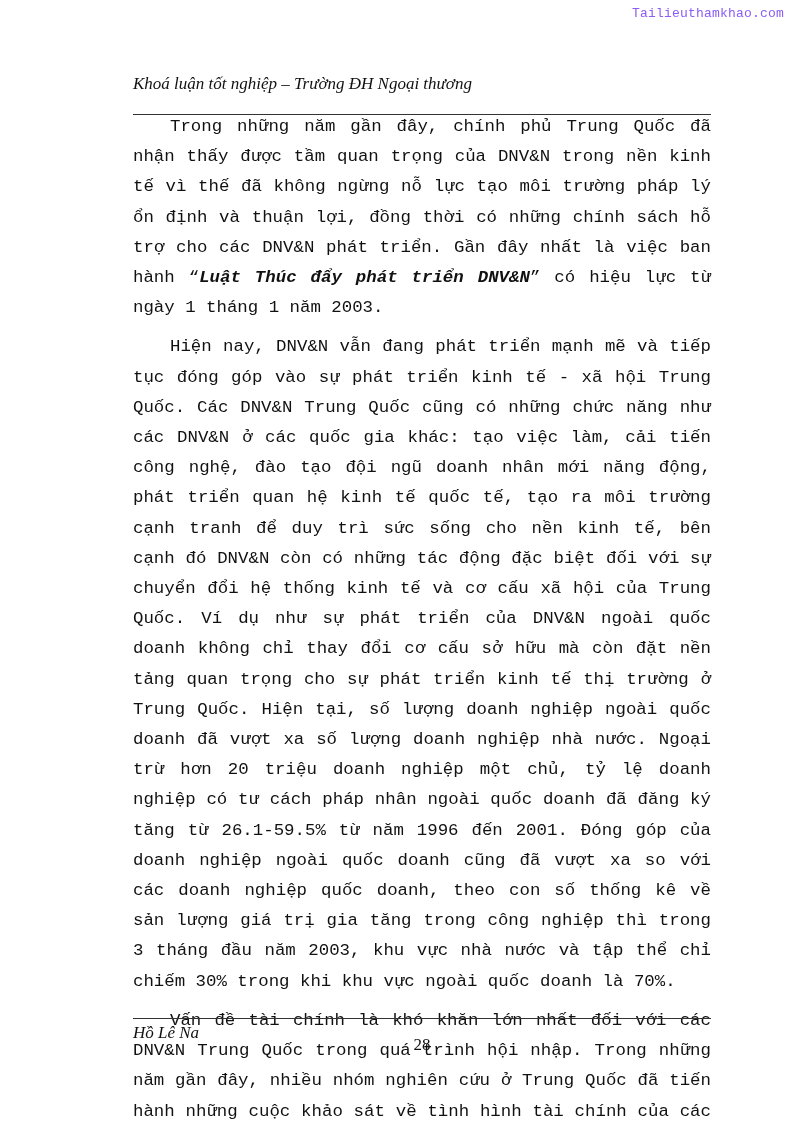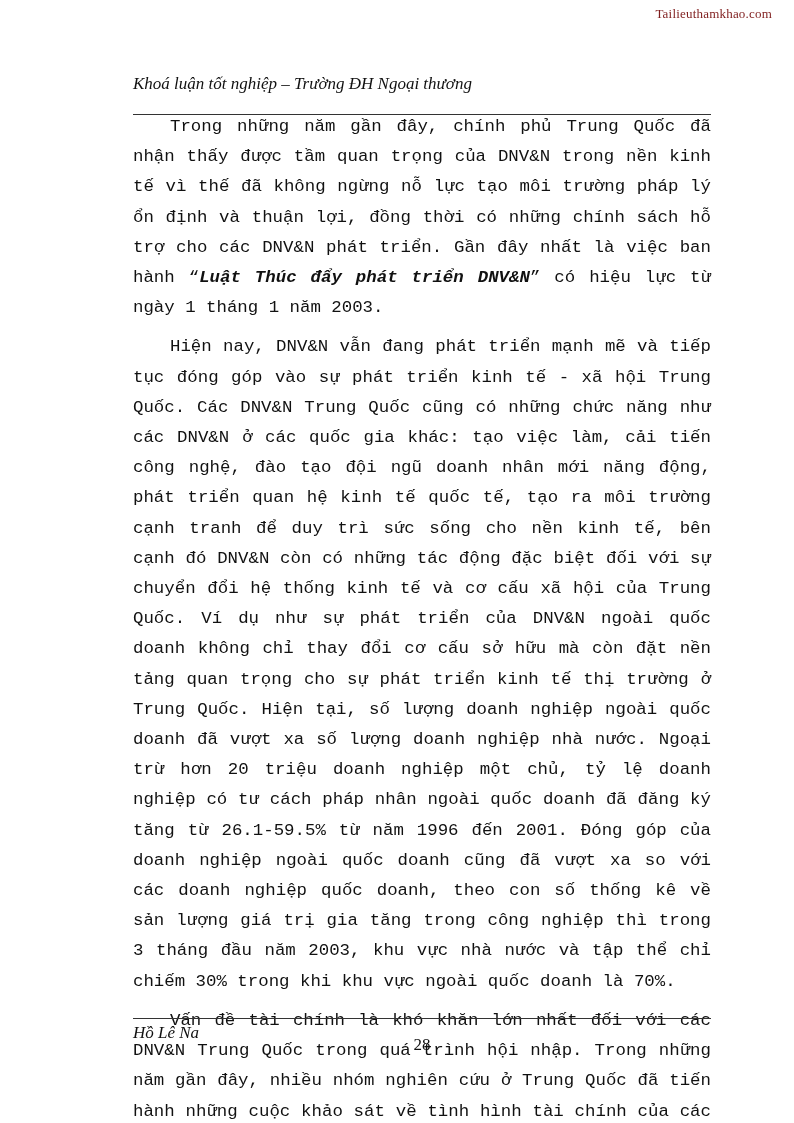--- a/index.html
+++ b/index.html
@@ -1,19 +1,19 @@
 <!DOCTYPE html>
 <html><head>
 <meta charset="utf-8">
 <style>
   html, body { margin:0; padding:0; background:#ffffff; }
   body { width:794px; height:1123px; position:relative; overflow:hidden;
          font-family:"Liberation Serif","DejaVu Serif",serif; color:#111; }
-  .watermark { position:absolute; top:6px; right:22px; font-family:Liberation Serif, serif;
-               font-size:13px; color:#7f1d1d; letter-spacing:0.2px; }
+  .watermark { position:absolute; top:6px; right:10px; font-family:Liberation Mono, monospace;
+               font-size:13px; color:#8b5cf6; letter-spacing:0.2px; }
   .header { position:absolute; left:133px; top:74px; width:578px; font-style:italic; font-size:17px;
             padding-bottom:20px; border-bottom:1px solid #333; }
   .content { position:absolute; left:133px; top:112px; width:578px; font-size:17.4px; line-height:30.2px;
              text-align:justify; }
   .content p { margin:0 0 9px 0; text-indent:37px;font-family:Liberation Mono, monospace; }
   .content p.cont { margin-bottom:0; }
   .heading { font-weight:bold; margin:0 0 10px 0; font-size:17.4px; }
   .bi { font-weight:bold; font-style:italic; }
   .footer { position:absolute; left:133px; top:1018px; width:578px; border-top:1px solid #333;
             padding-top:4px; font-size:17px; display:flex; justify-content:space-between;flex-direction:column; }

